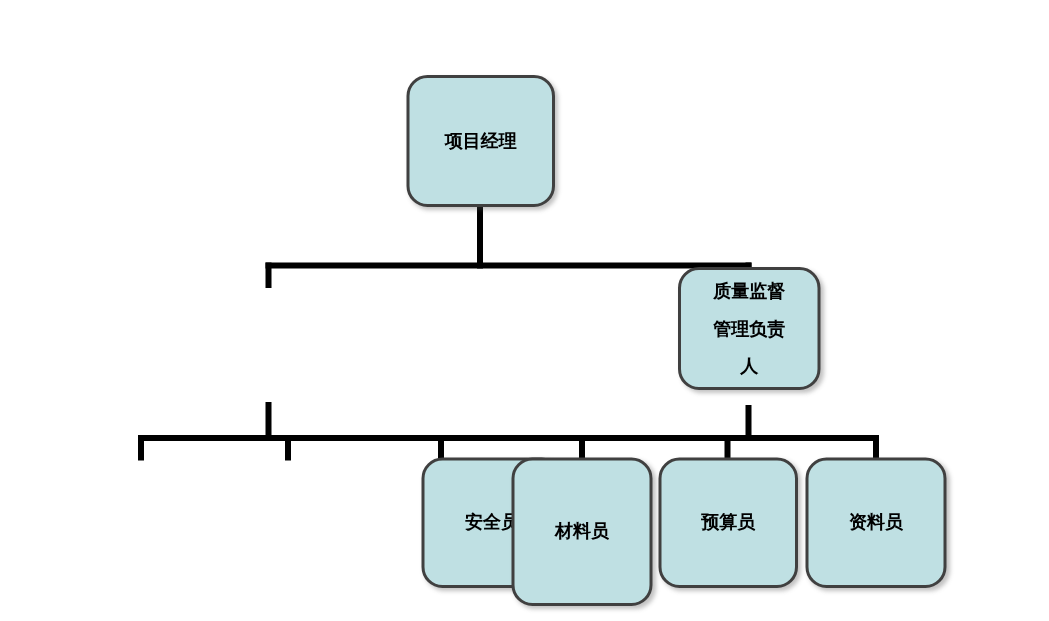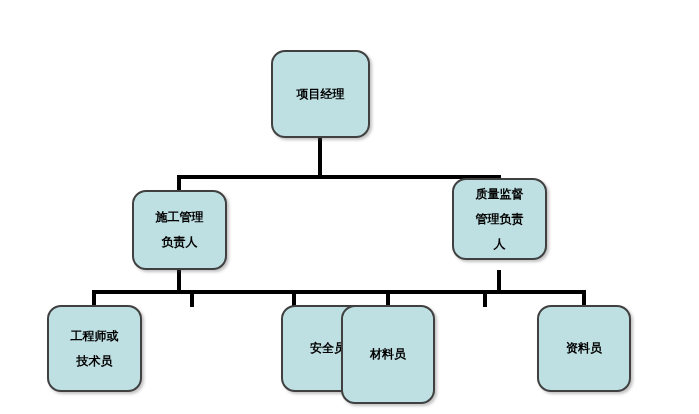--- a/index.html
+++ b/index.html
@@ -60,37 +60,32 @@
   <div class="line v" style="left:190px; top:290px; height:17px;"></div>
   <div class="line v" style="left:292px; top:290px; height:17px;"></div>
   <div class="line v" style="left:386px; top:290px; height:17px;"></div>
   <div class="line v" style="left:483px; top:290px; height:17px;"></div>
   <div class="line v" style="left:582px; top:290px; height:17px;"></div>
 
   <div class="node" style="left:271px; top:50px; width:99px; height:88px;">
     <span class="label">项目经理</span>
   </div>
 
-  <div class="node" style="left:132px; top:190px; width:95px; height:80px;">
-    <span class="label">施工管理
-负责人</span>
-  </div>
   <div class="node" style="left:452px; top:178px; width:95px; height:82px;">
     <span class="label">质量监督
 管理负责
 人</span>
   </div>
 
-  <div class="node" style="left:47px; top:305px; width:95px; height:87px;">
-    <span class="label">工程师或
-技术员</span>
-  </div>
   <div class="node" style="left:247px; top:305px; width:94px; height:87px;margin-left:34px;">
     <span class="label">安全员</span>
   </div>
   <div class="node" style="left:341px; top:305px; width:94px; height:99px;">
     <span class="label">材料员</span>
+  </div>
+  <div class="node" style="left:439px; top:305px; width:93px; height:87px;">
+    <span class="label">预算员</span>
   </div>
   <div class="node" style="left:537px; top:305px; width:94px; height:87px;">
     <span class="label">资料员</span>
   </div>
 
 </div>
 
 </body></html>

